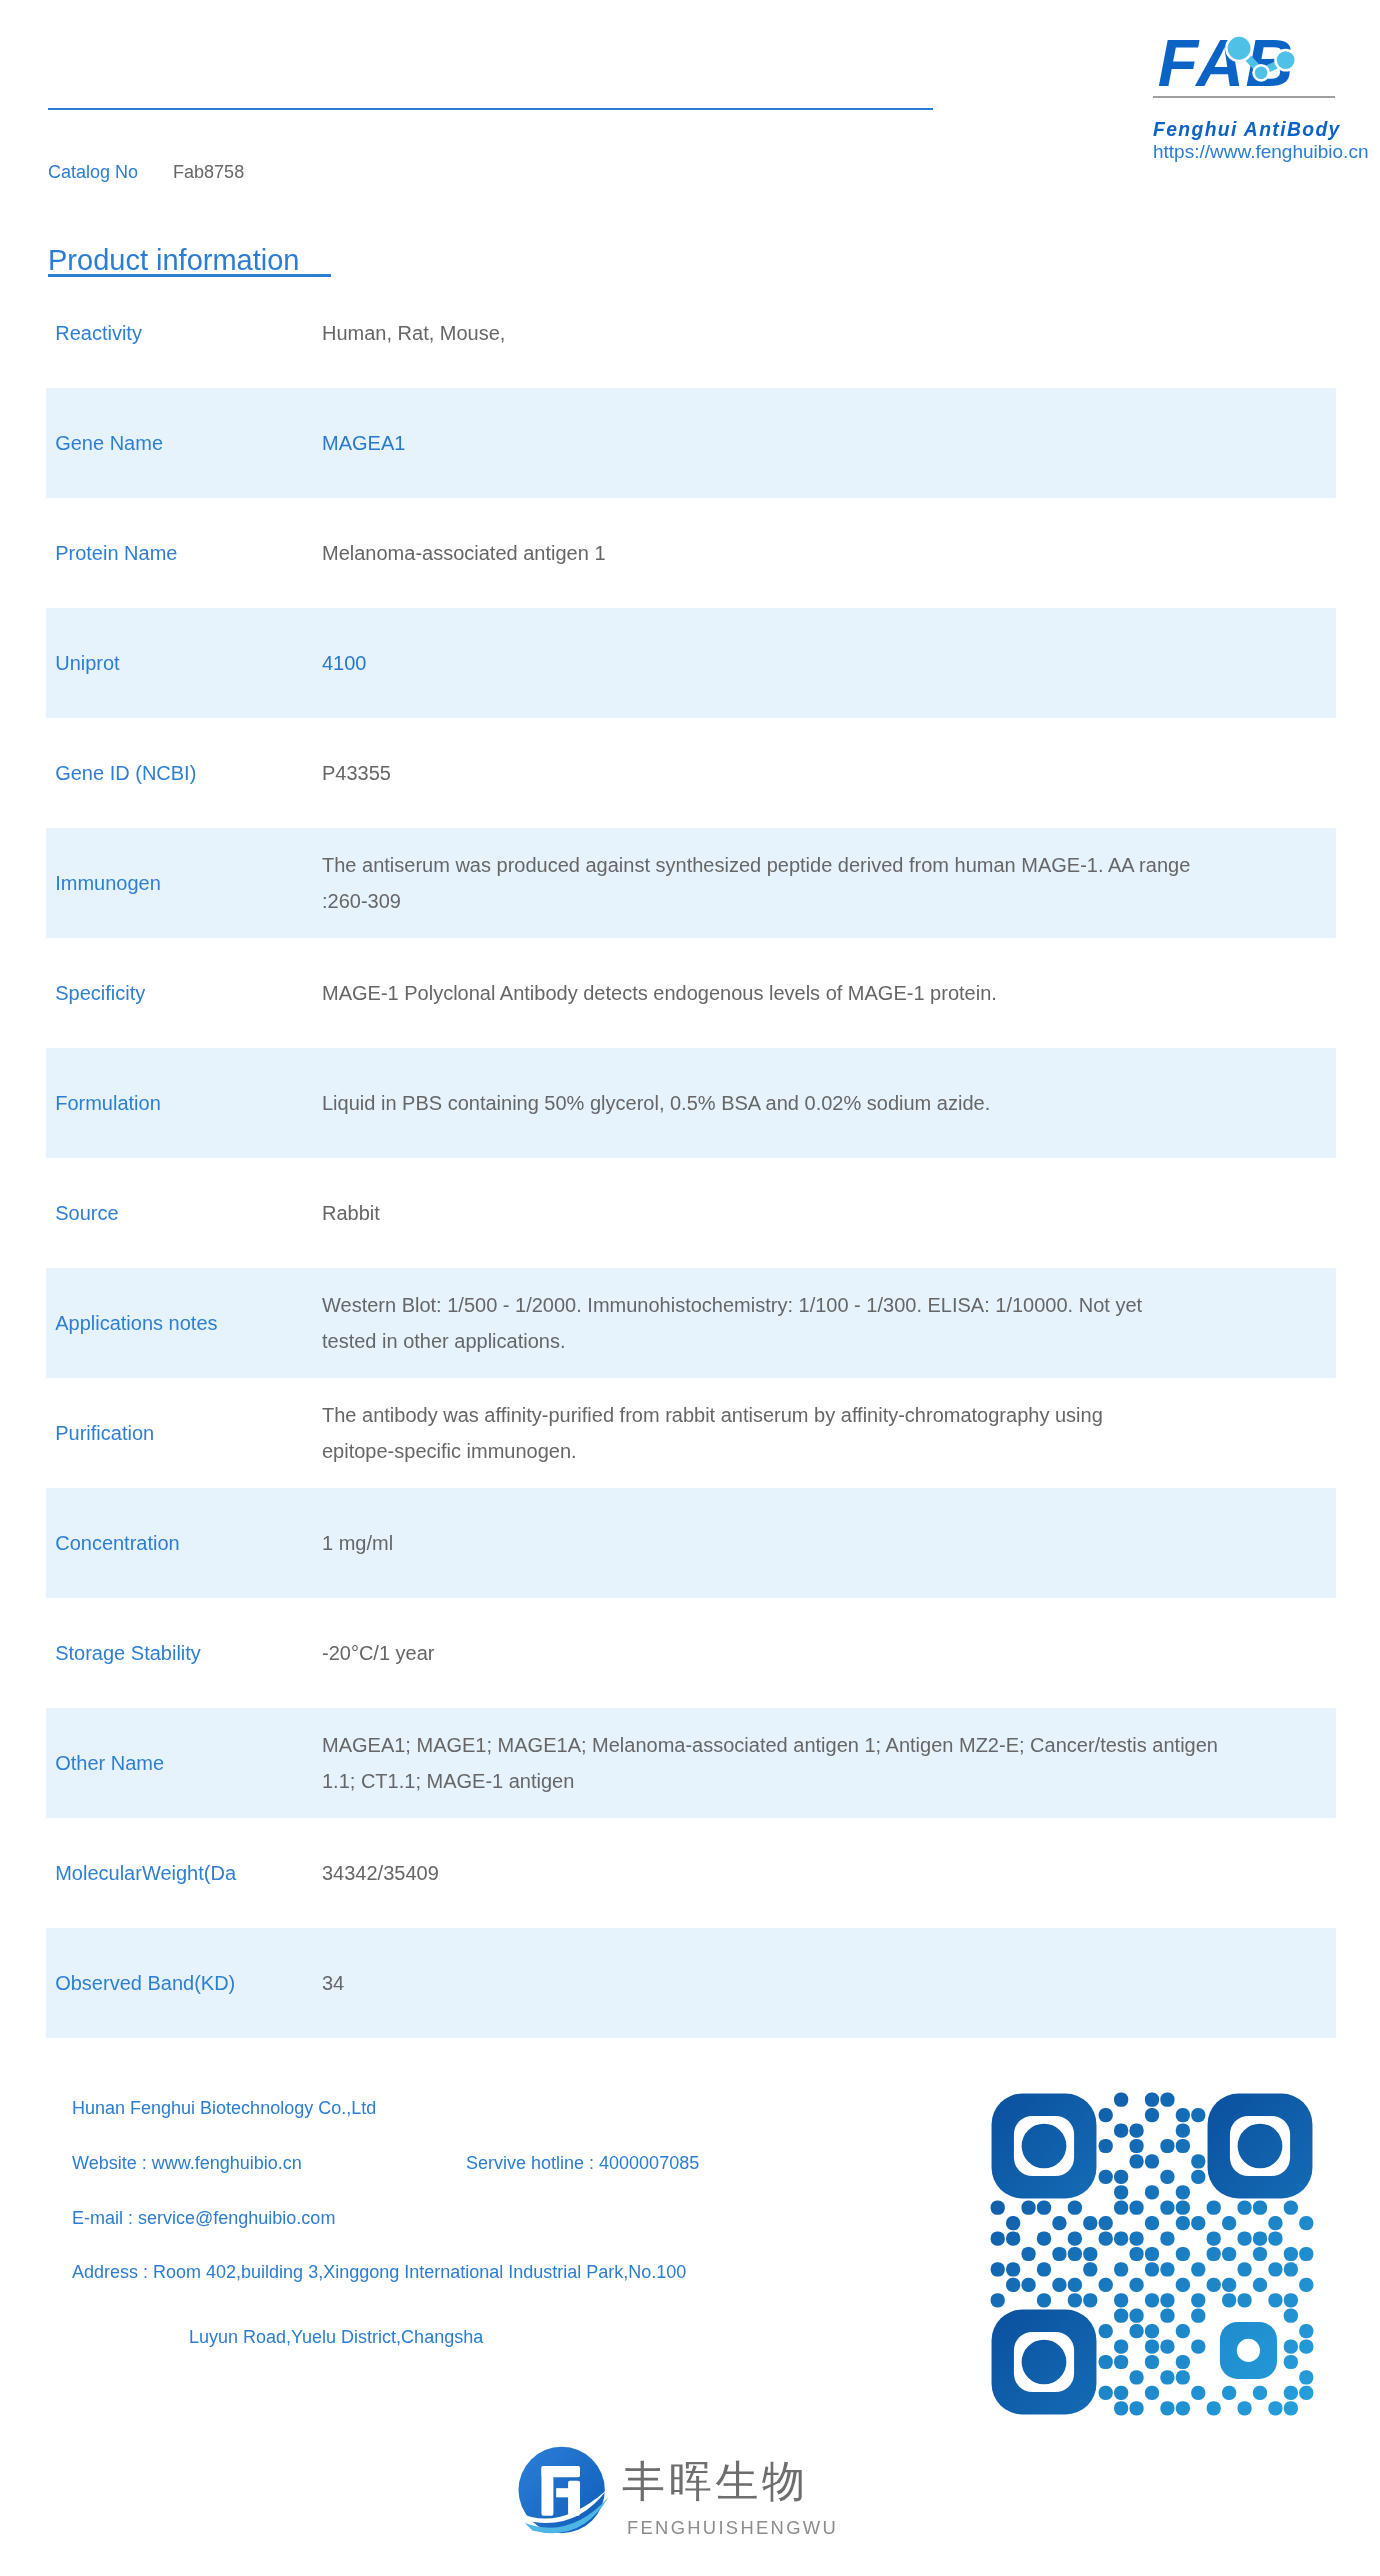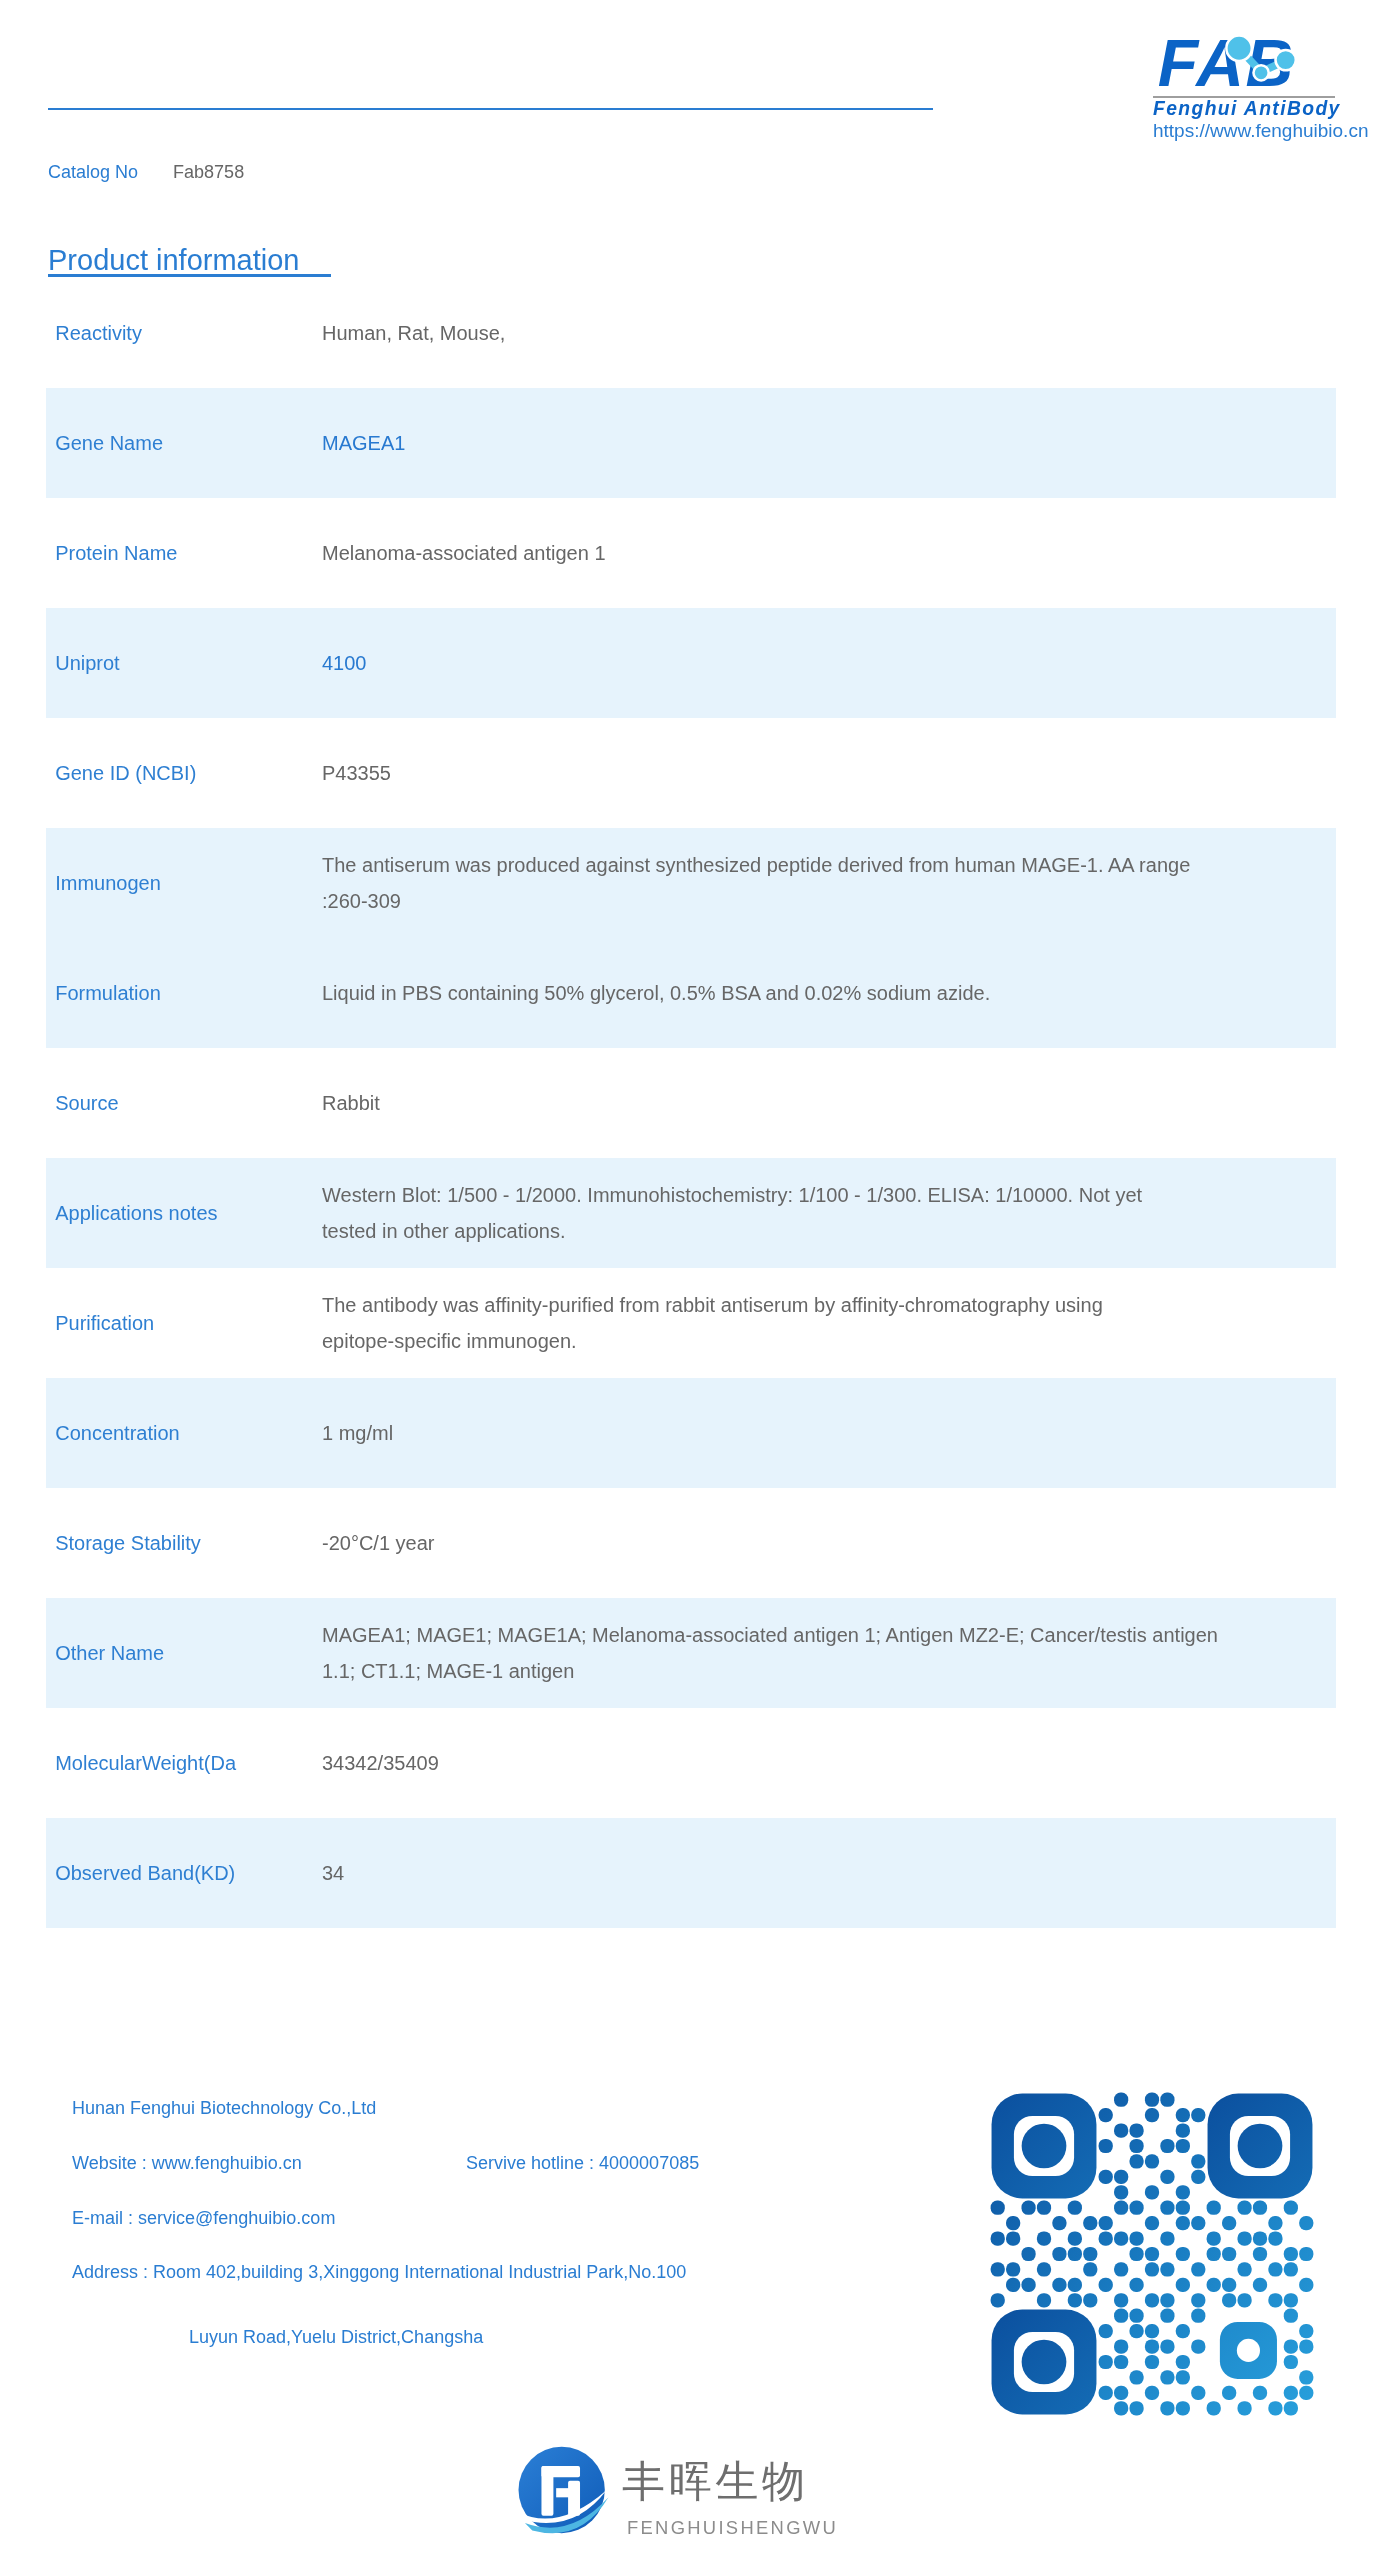--- a/index.html
+++ b/index.html
@@ -15,21 +15,21 @@
   .page{position:relative;width:1380px;height:2576px;background:#fff;overflow:hidden;
         font-family:"Liberation Sans","DejaVu Sans",sans-serif;}
 
   .title{position:absolute;left:48px;top:61px;font-size:32px;font-weight:400;color:var(--accent);}
   .title-rule{position:absolute;left:48px;top:108px;width:885px;height:1.8px;background:var(--accent);}
 
   .logo-block{position:absolute;left:1153px;top:33px;width:195px;}
   .logo-fab{display:block;width:184px;height:61px;}
   .logo-rule{width:182px;height:1.8px;background:#9e9e9e;margin-top:1.8px;}
   .logo-subtitle{font-size:19.3px;font-weight:bold;font-style:italic;color:var(--logo-blue);
-                 letter-spacing:1.4px;margin-top:0;}
+                 letter-spacing:1.4px;margin-top:21px;}
   .logo-url{font-size:19px;color:var(--accent);}
 
   .catalog{position:absolute;left:48px;top:162px;font-size:18px;}
   .catalog-label{color:var(--accent);}
   .catalog-value{color:var(--value-gray);margin-left:30px;}
 
   .section-title{position:absolute;left:48px;top:244px;font-size:29px;color:var(--accent);text-align:center;}
   .section-rule{position:absolute;left:48px;top:274px;width:283px;height:2.8px;background:var(--accent);}
 
   .info-table{position:absolute;left:46px;top:278px;width:1290px;}
@@ -104,20 +104,24 @@
         <div class="row-value link">4100</div>
       </div>
       <div class="row">
         <div class="row-label">Gene ID (NCBI)</div>
         <div class="row-value">P43355</div>
       </div>
       <div class="row hl">
         <div class="row-label">Immunogen</div>
         <div class="row-value">The antiserum was produced against synthesized peptide derived from human MAGE-1. AA range
 :260-309</div>
+      </div>
+      <div class="row">
+        <div class="row-label">Specificity</div>
+        <div class="row-value">MAGE-1 Polyclonal Antibody detects endogenous levels of MAGE-1 protein.</div>
       </div>
       <div class="row hl">
         <div class="row-label">Formulation</div>
         <div class="row-value">Liquid in PBS containing 50% glycerol,  0.5% BSA and 0.02% sodium azide.</div>
       </div>
       <div class="row">
         <div class="row-label">Source</div>
         <div class="row-value">Rabbit</div>
       </div>
       <div class="row hl">

